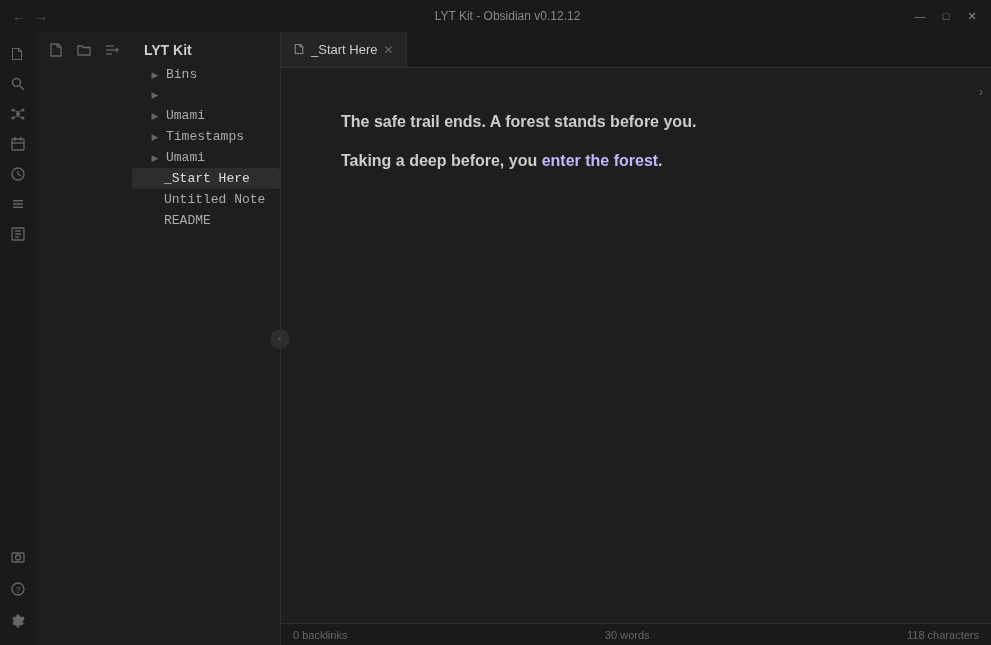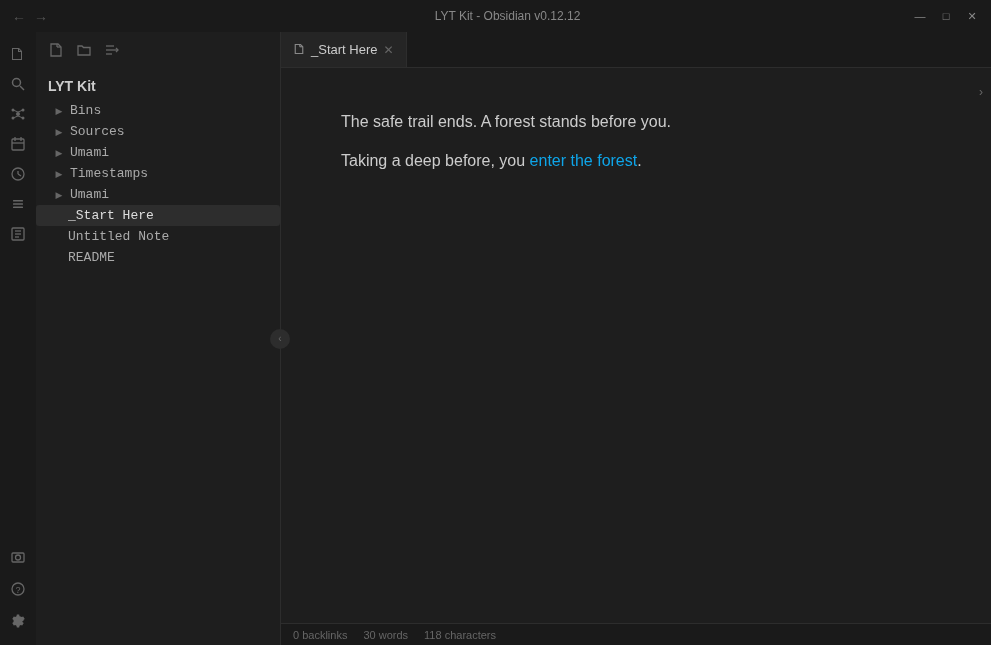--- a/index.html
+++ b/index.html
@@ -93,21 +93,21 @@
       flex-direction: column;
       align-items: center;
       gap: 2px;
     }
 
     
     .sidebar {
       width: 245px;
       background: #1e1e1e;
       display: flex;
-      flex-direction: column;
+      flex-direction: row;
       flex-shrink: 0;
       border-right: 1px solid #2d2d2d;
     }
     .sidebar-toolbar {
       height: 36px;
       display: flex;
       align-items: center;
       padding: 0 8px;
       gap: 4px;
       flex-shrink: 0;
@@ -202,29 +202,30 @@
       font-size: 12px;
       color: #666;
       cursor: pointer;
     }
 
     
     .editor-area {
       flex: 1;
       padding: 40px 60px;
       overflow-y: auto;
+      font-weight: bold;
     }
     .editor-content p {
       color: #ccc;
       line-height: 1.7;
       font-size: 16px;
       margin-bottom: 12px;
     }
     .editor-link {
-      color: #0ea5e9;
+      color: #c4b5fd;
       text-decoration: none;
     }
 
     
     .right-collapse {
       position: absolute;
       right: 0;
       top: 40px;
       width: 20px;
       height: 40px;
@@ -235,21 +236,21 @@
       font-size: 12px;
       cursor: pointer;
     }
 
     
     .status-bar {
       height: 22px;
       background: #1a1a1a;
       display: flex;
       align-items: center;
-      justify-content: flex-start;
+      justify-content: space-between;
       padding: 0 12px;
       gap: 16px;
       font-size: 11px;
       color: #666;
       flex-shrink: 0;
       border-top: 1px solid #2d2d2d;
     }
     .status-item {
       cursor: pointer;
     }
@@ -380,21 +381,20 @@
     <div class="sidebar-content">
       <div class="vault-title">LYT Kit</div>
 
       <div class="tree-item">
         <span class="arrow">▶</span>
         <span class="item-label">Bins</span>
       </div>
 
       <div class="tree-item">
         <span class="arrow">▶</span>
-        <span class="item-label">Sources</span>
       </div>
 
       <div class="tree-item">
         <span class="arrow">▶</span>
         <span class="item-label">Umami</span>
       </div>
 
       <div class="tree-item">
         <span class="arrow">▶</span>
         <span class="item-label">Timestamps</span>

